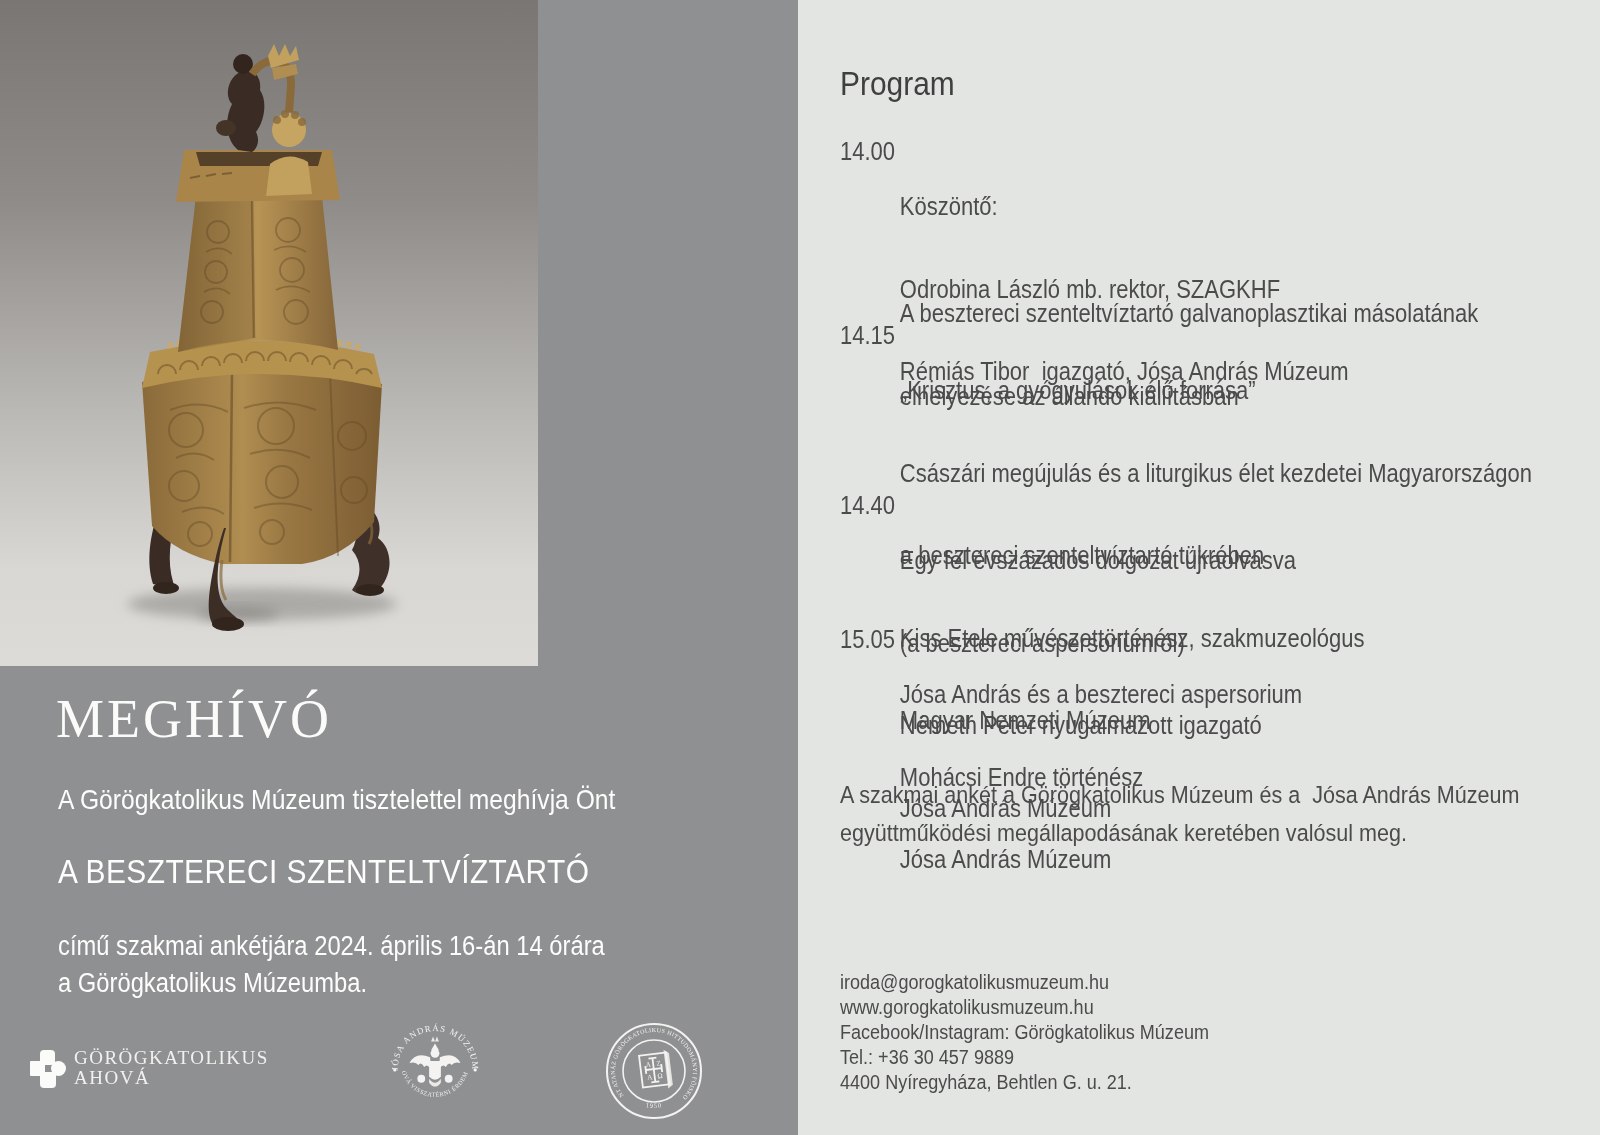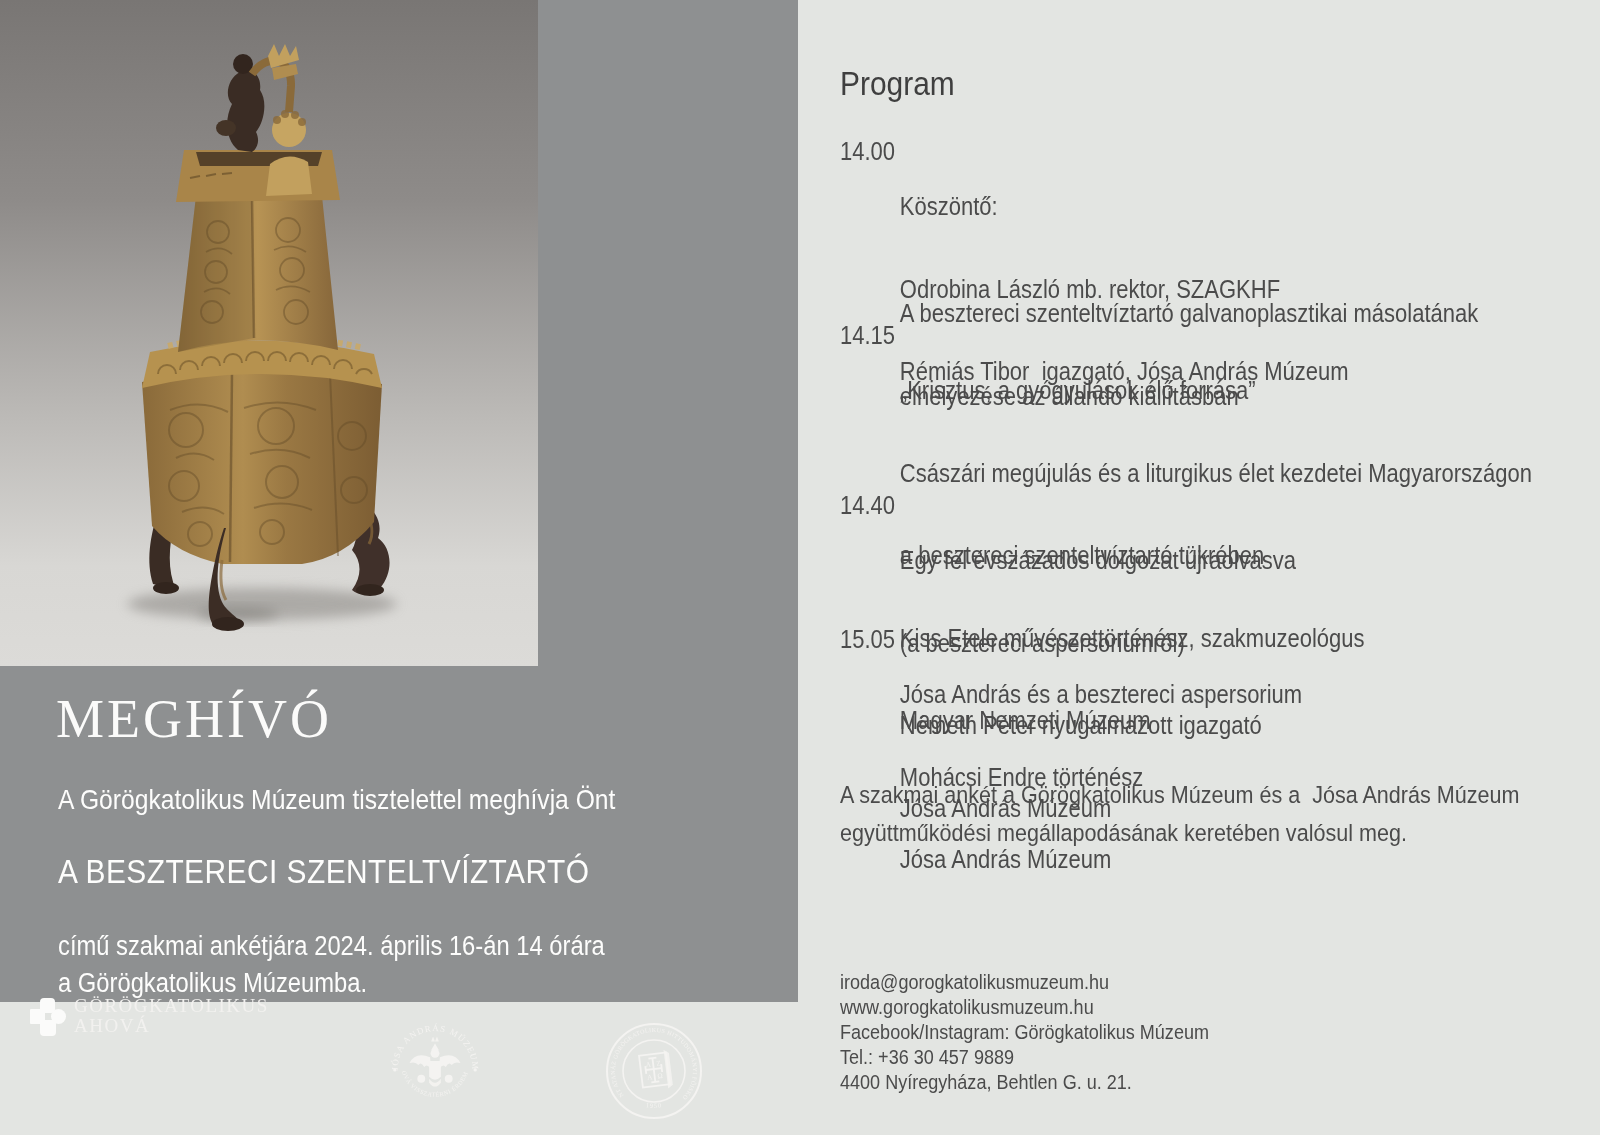--- a/index.html
+++ b/index.html
@@ -5,21 +5,21 @@
   html,body{margin:0;padding:0;}
   .page{
     position:relative;
     width:1600px;height:1135px;
     overflow:hidden;
     font-family:"Liberation Sans", sans-serif;
     background:#e3e5e2;
   }
   
   .left-panel{
-    position:absolute;left:0;top:0;width:798px;height:1002px;
+    position:absolute;left:0;top:0;width:798px;height:1135px;
     background:#8e9091;
   }
   .photo{
     position:absolute;left:0;top:0;width:538px;height:666px;
     overflow:hidden;
   }
   .meghivo{
     position:absolute;left:56px;top:688px;margin:0;
     font-family:"Liberation Serif", serif;
     font-weight:400;
@@ -28,21 +28,21 @@
   }
   .lp-text{
     position:absolute;left:58px;margin:0;color:#fdfdfc;
     transform:scaleX(.88);transform-origin:left top;
     white-space:pre-wrap;
   }
   .invite{top:784px;font-size:28px;}
   .event-title{top:852px;font-size:34px;font-weight:400;letter-spacing:.5px;}
   .date-lines{top:928px;font-size:27px;line-height:37px;}
   
-  .gk-logo{position:absolute;left:30px;top:992px;display:flex;align-items:center;}
+  .gk-logo{position:absolute;left:30px;top:1044px;display:flex;align-items:center;}
   .gk-cross{position:relative;width:36px;height:38px;margin-top:6px;}
   .gk-cross span{position:absolute;width:15px;height:15px;background:#fbfbfa;display:block;}
   .gk-cross .n{left:10px;top:0;border-radius:4px;}
   .gk-cross .w{left:0;top:11px;border-radius:1px;}
   .gk-cross .e{left:21px;top:11px;border-radius:8px;}
   .gk-cross .s{left:10px;top:22px;border-radius:4px;width:16px;height:16px;}
   .gk-text{
     margin-left:8px;margin-top:4px;
     font-family:"Liberation Serif", serif;
     font-size:19px;line-height:20px;letter-spacing:1.5px;color:#f2f1ef;

